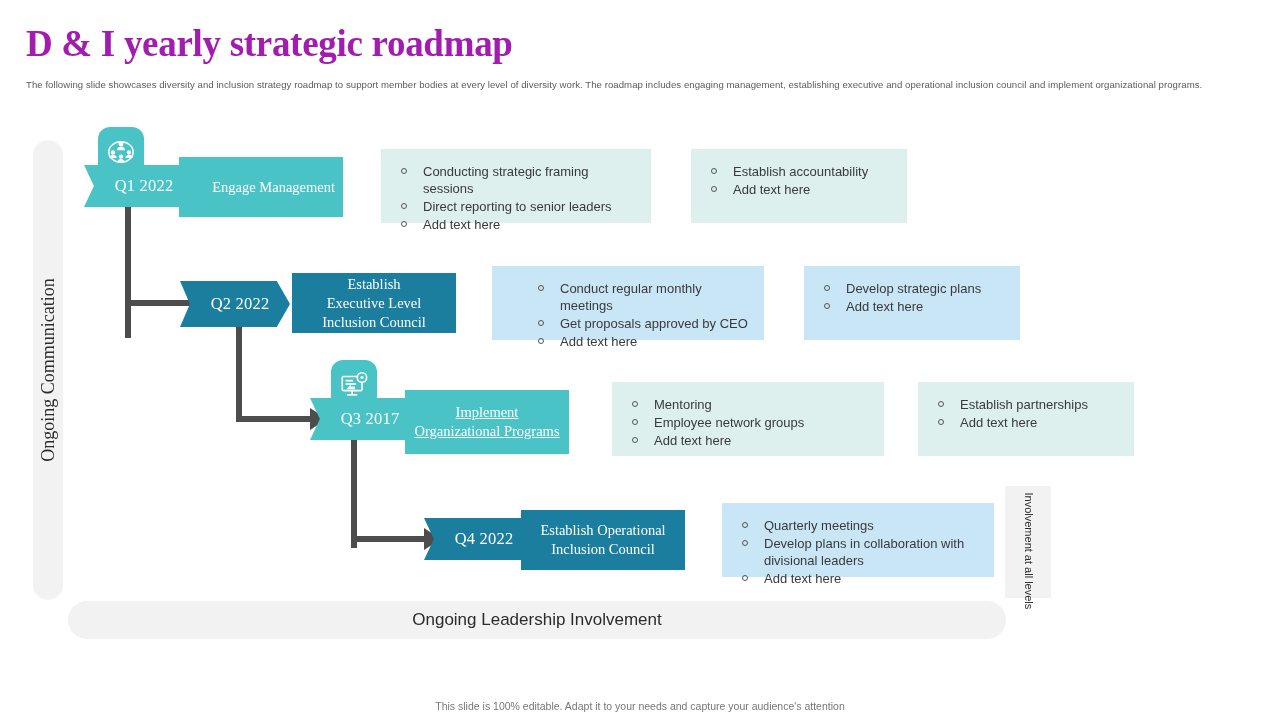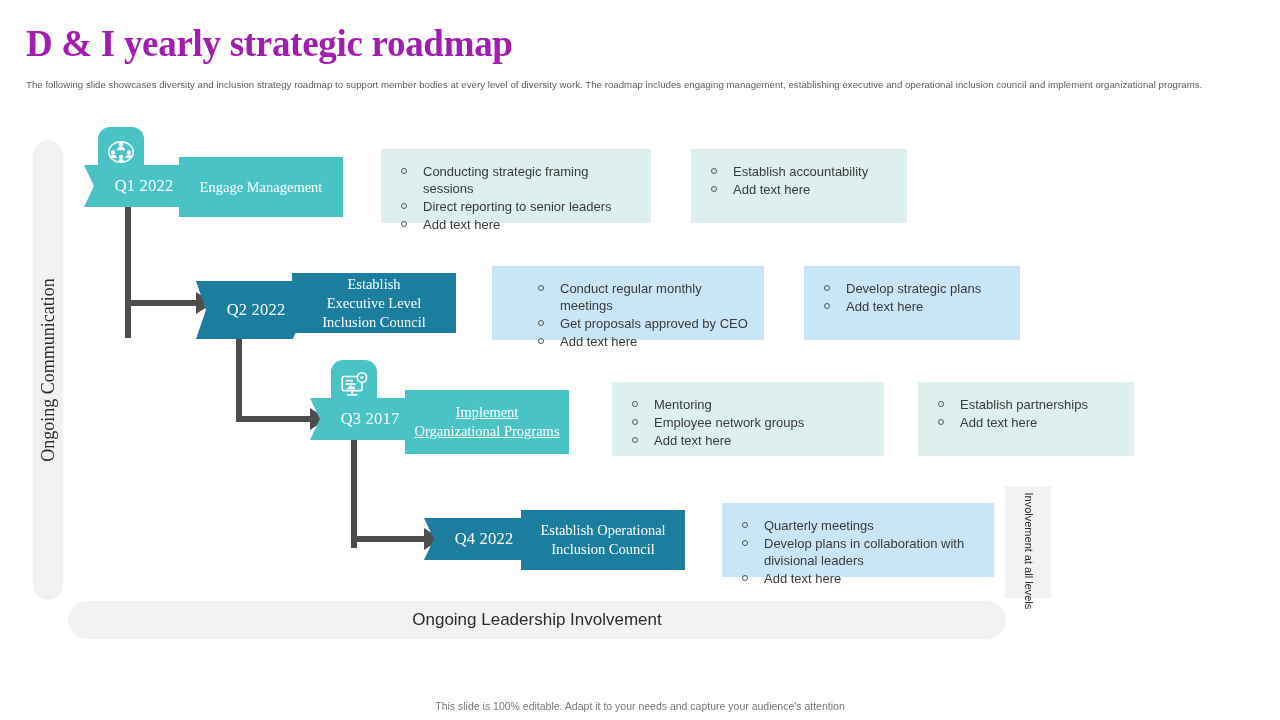--- a/index.html
+++ b/index.html
@@ -183,38 +183,38 @@
       <path d="M3.6 22.4c0-2.2 1.7-3.6 3.9-3.6s3.9 1.4 3.9 3.6z" fill="#ffffff"></path>
       <circle cx="24.5" cy="16.5" r="2.3" fill="#ffffff"></circle>
       <path d="M20.6 22.4c0-2.2 1.7-3.6 3.9-3.6s3.9 1.4 3.9 3.6z" fill="#ffffff"></path>
       <circle cx="16" cy="21" r="2.3" fill="#ffffff"></circle>
       <path d="M12.1 27c0-2.2 1.7-3.6 3.9-3.6s3.9 1.4 3.9 3.6z" fill="#ffffff"></path>
     </svg>
   </div>
   <div class="banner light" style="left:84px; top:165px; width:110px; height:42px;">
     <span>Q1 2022</span>
   </div>
-  <div class="phase-box light" style="left:179px; top:157px; width:164px; height:60px;">
+  <div class="phase-box light" style="left:179px; top:157px; width:164px; height:60px;justify-content:flex-end;">
     <span>Engage Management</span>
   </div>
   <div class="panel mint" style="left:381px; top:149px; width:270px; height:74px;">
     <ul>
       <li><span class="bullet"></span><span>Conducting  strategic framing  sessions</span></li>
       <li><span class="bullet"></span><span>Direct reporting  to senior leaders</span></li>
       <li><span class="bullet"></span><span>Add text here</span></li>
     </ul>
   </div>
   <div class="panel mint" style="left:691px; top:149px; width:216px; height:74px;">
     <ul>
       <li><span class="bullet"></span><span>Establish accountability</span></li>
       <li><span class="bullet"></span><span>Add text here</span></li>
     </ul>
   </div>
 
-  <div class="banner dark" style="left:196px; top:281px; width:110px; height:58px;">
+  <div class="banner dark" style="left:180px; top:281px; width:110px; height:46px;">
     <span>Q2 2022</span>
   </div>
   <div class="phase-box dark" style="left:292px; top:273px; width:164px; height:60px; white-space:pre-line;justify-content:center;">
     <span>Establish
 Executive Level
 Inclusion Council</span>
   </div>
   <div class="panel blue" style="left:492px; top:266px; width:272px; height:74px;padding-left:44px;">
     <ul>
       <li><span class="bullet"></span><span>Conduct regular  monthly meetings</span></li>

